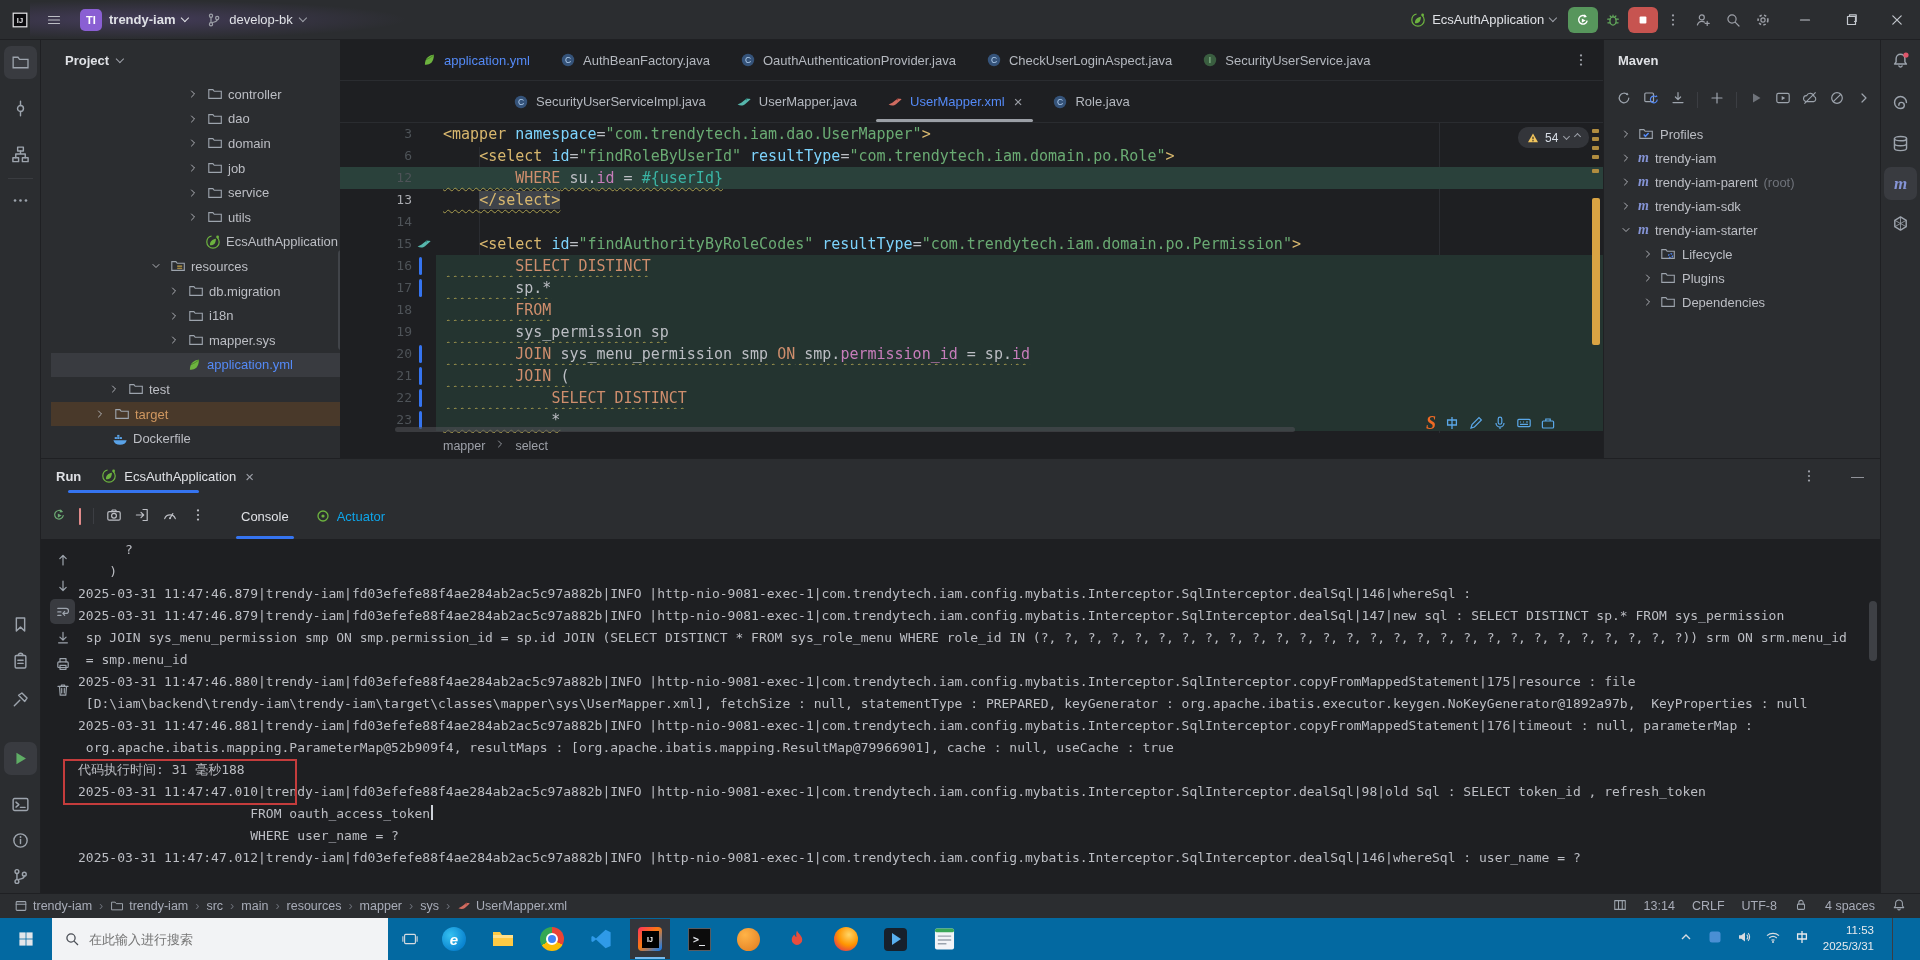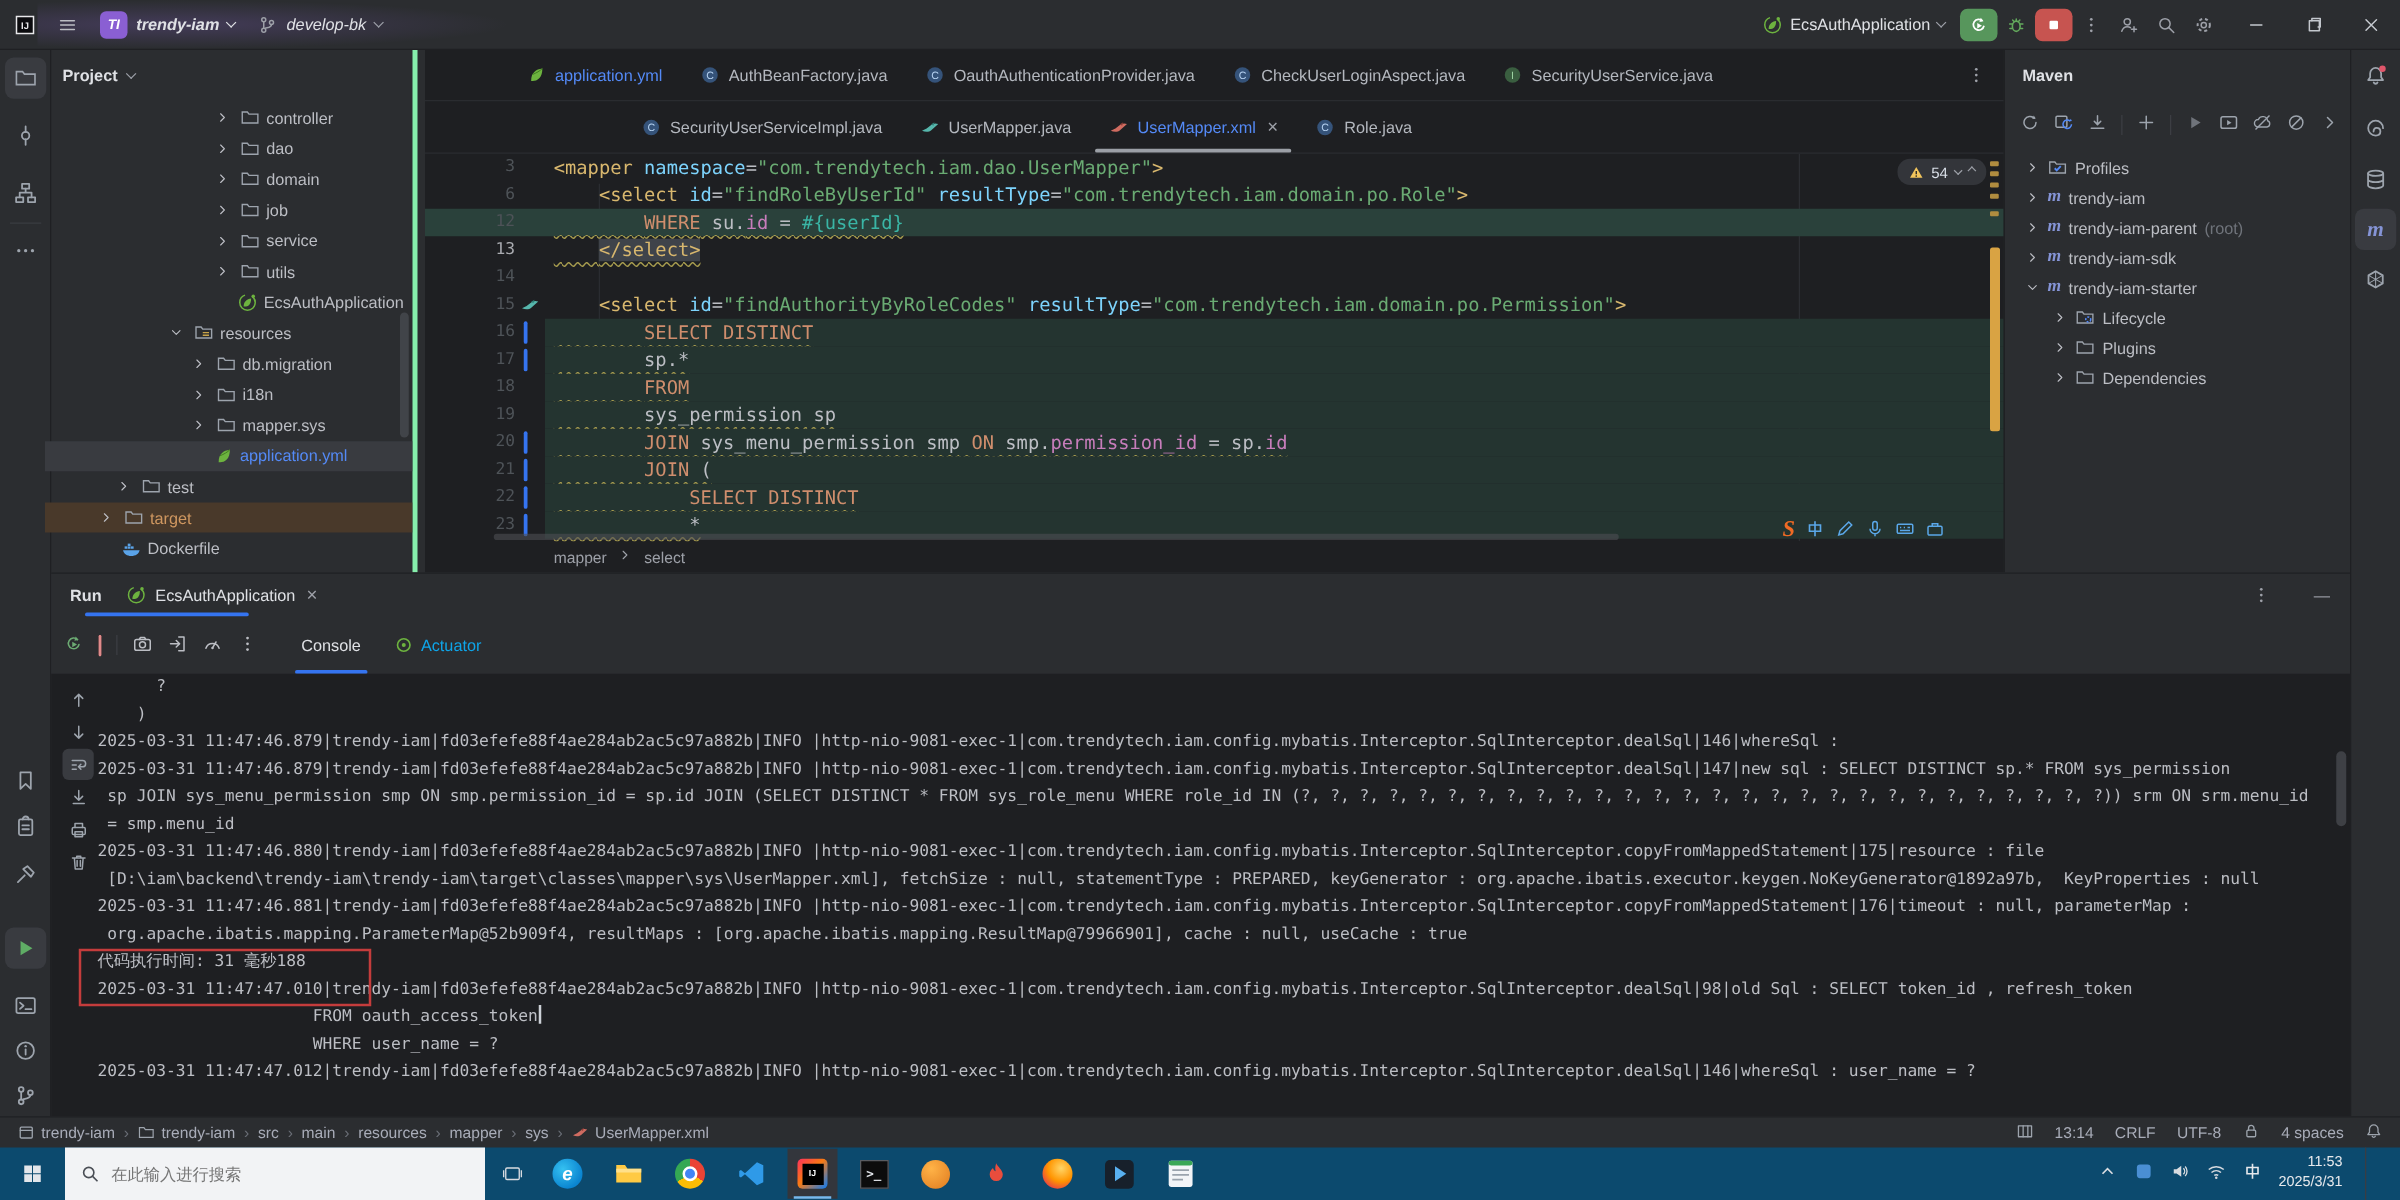--- a/index.html
+++ b/index.html
@@ -10,21 +10,21 @@
   .ic.sm svg{width:12px;height:12px;}
 
   
   #titlebar{position:absolute;top:0;left:0;right:0;height:40px;background:#2b2d30;
     display:flex;align-items:center;border-bottom:1px solid #1f2023;font-size:13px;}
   #titlebar::before{content:'';position:absolute;left:30px;width:380px;top:0;bottom:0;
     background:radial-gradient(ellipse at 28% 50%,rgba(137,100,205,.26),transparent 70%);pointer-events:none;}
   .tb-left{display:flex;align-items:center;gap:18px;padding-left:12px;position:relative;}
   .tb-badge{width:22px;height:22px;border-radius:5px;background:#8a5fd3;color:#fff;font-size:11px;
     font-weight:bold;display:flex;align-items:center;justify-content:center;}
-  .tb-group{display:flex;align-items:center;gap:7px;color:#dfe1e5;font-weight:600;font-style:italic;}
+  .tb-group{display:flex;align-items:center;gap:7px;color:#dfe1e5;font-weight:600;}
   .tb-group .dim{color:#9da0a8;font-weight:400;}
   .tb-right{margin-left:auto;display:flex;align-items:center;gap:4px;position:relative;}
   .tb-run{display:flex;align-items:center;gap:6px;color:#dfe1e5;margin-right:8px;}
   .tb-act{width:30px;height:26px;border-radius:6px;display:flex;align-items:center;justify-content:center;color:#9da0a8;}
   .tb-act.green{background:#57965c;color:#fff;}
   .tb-act.red{background:#c75450;color:#fff;}
   .wbtn{width:46px;height:39px;display:flex;align-items:center;justify-content:center;color:#c3c7cd;}
   .chev{border:solid currentColor;border-width:0 1.4px 1.4px 0;display:inline-block;padding:2.4px;}
   .chev.d{transform:rotate(45deg);margin-top:-3px;}
 
@@ -33,21 +33,21 @@
   #stripeL{position:absolute;left:0;top:0;width:41px;height:100%;border-right:1px solid #1f2023;}
   #stripeR{position:absolute;left:1880px;top:0;width:40px;height:100%;border-left:1px solid #1f2023;}
   .stripe-btn{position:absolute;left:4px;width:33px;height:33px;border-radius:7px;display:flex;
     align-items:center;justify-content:center;color:#9da4ad;}
   #stripeR .stripe-btn{left:3px;}
   .stripe-btn.active{background:#393b40;color:#d5d8dd;}
   .stripe-btn svg{width:19px;height:19px;}
   .stripe-sep{position:absolute;left:8px;width:25px;height:1px;background:#3a3c40;}
 
   
-  #project{position:absolute;left:36px;top:0;width:298px;height:418px;border-right:4px solid #86efac;overflow:hidden;}
+  #project{position:absolute;left:51px;top:0;width:298px;height:418px;border-right:1px solid #86efac;overflow:hidden;}
   .panel-head{height:40px;display:flex;align-items:center;gap:8px;padding-left:14px;color:#dfe1e5;
     font-weight:700;font-size:13px;}
   #ptree{position:absolute;top:42px;left:0;right:0;}
   .trow{height:24.6px;display:flex;align-items:center;gap:5px;font-size:13px;color:#bcbec4;white-space:nowrap;}
   .trow .ic{width:17px;}
   .trow.selected{background:#393b40;}
   .trow.selected .tlabel{color:#548af7;}
   .trow.excluded{background:#49392a;}
   .trow.excluded .tlabel{color:#cf9760;}
   .pscroll{position:absolute;right:3px;top:210px;width:7px;height:100px;border-radius:4px;background:#4c4e54;opacity:.7;}
@@ -122,21 +122,21 @@
   
   #status{position:absolute;left:0;right:0;top:893px;height:25px;background:#2b2d30;border-top:1px solid #1f2023;
     display:flex;align-items:center;padding:0 14px 0 14px;font-size:12.5px;color:#a8acb8;}
   #status-left{display:flex;align-items:center;gap:7px;white-space:nowrap;}
   .ssep{color:#6a6e76;}
   #status-right{margin-left:auto;display:flex;align-items:center;gap:17px;color:#a8acb8;}
   #status .ic{color:#9da4ad;}
   #status .ic svg{width:14px;height:14px;}
 
   
-  #taskbar{position:absolute;left:0;right:0;top:918px;height:42px;background:#0c4a6e;display:flex;align-items:center;}
+  #taskbar{position:absolute;left:0;right:0;top:918px;height:42px;background:#0369a1;display:flex;align-items:center;}
   #start{width:52px;height:42px;display:flex;align-items:center;justify-content:center;}
   #tsearch{width:336px;height:42px;background:#f2f3f5;display:flex;align-items:center;gap:9px;padding:0 12px;}
   #tsearch input{border:0;outline:0;background:transparent;font-size:13px;color:#5a5e66;width:260px;
     font-family:"Liberation Sans",sans-serif;}
   #taskview{margin:0 16px 0 14px;}
   #apps{display:flex;align-items:center;gap:9px;}
   .app{width:40px;height:40px;display:flex;align-items:center;justify-content:center;position:relative;}
   .app.active{background:#33363c;}
   .app.active::after{content:'';position:absolute;left:5px;right:5px;bottom:0;height:2px;background:#76b9ed;}
   .ap{display:flex;align-items:center;justify-content:center;}

